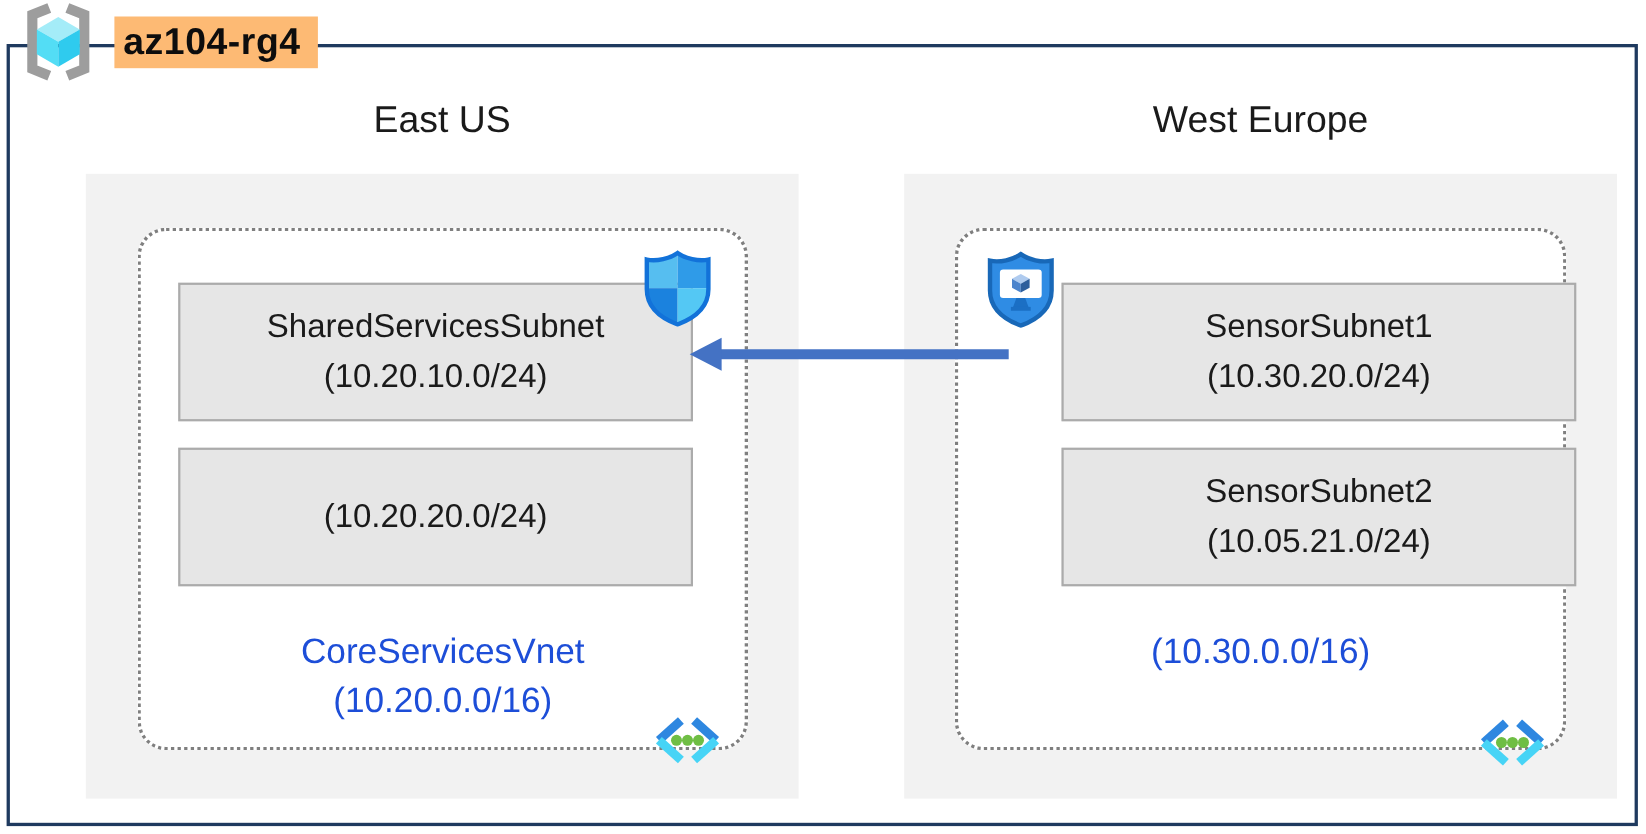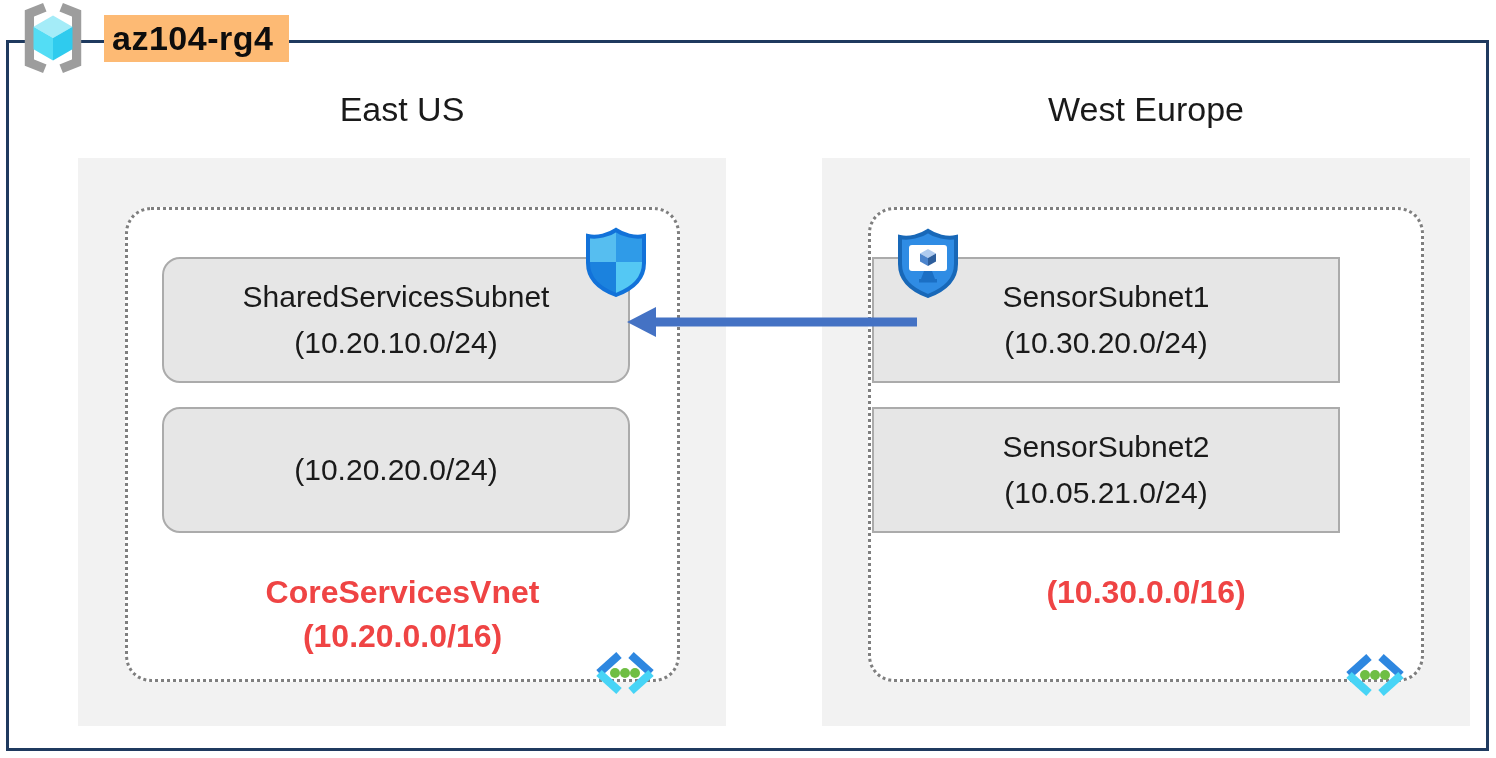--- a/index.html
+++ b/index.html
@@ -81,33 +81,32 @@
     display: flex;
     flex-direction: column;
     align-items: center;
     justify-content: center;
     text-align: center;
     font-size: 30px;
     line-height: 46px;
     color: #1a1a1a;
     z-index: 3;
   }
-  .subnet-box.east { left: 162px; border-radius: 18px; }
-  .subnet-box.west { left: 872px; align-items: center; }
+  .subnet-box.east { left: 162px; }
+  .subnet-box.west { left: 965px; align-items: center; }
   .subnet-box.row1 { top: 257px; }
   .subnet-box.row2 { top: 407px; }
   .vnet-label {
     position: absolute;
     top: 570px;
     text-align: center;
     font-size: 32px;
     line-height: 44px;
-    color: #ef4444;
+    color: #1d4ed8;
     z-index: 3;
-    font-weight: bold;
   }
   .vnet-label.east { left: 125px; width: 555px; }
   .vnet-label.west { left: 868px; width: 556px; }
   .icon-abs { position: absolute; z-index: 6; }
   .nsg-icon  { left: 584px;  top: 227px; }
   .asg-icon  { left: 896px;  top: 228px; }
   .vnet-icon-east { left: 592px;  top: 650px; }
   .vnet-icon-west { left: 1342px; top: 652px; }
   .peering-arrow { position: absolute; left: 624px; top: 302px; z-index: 5; }
 </style>

